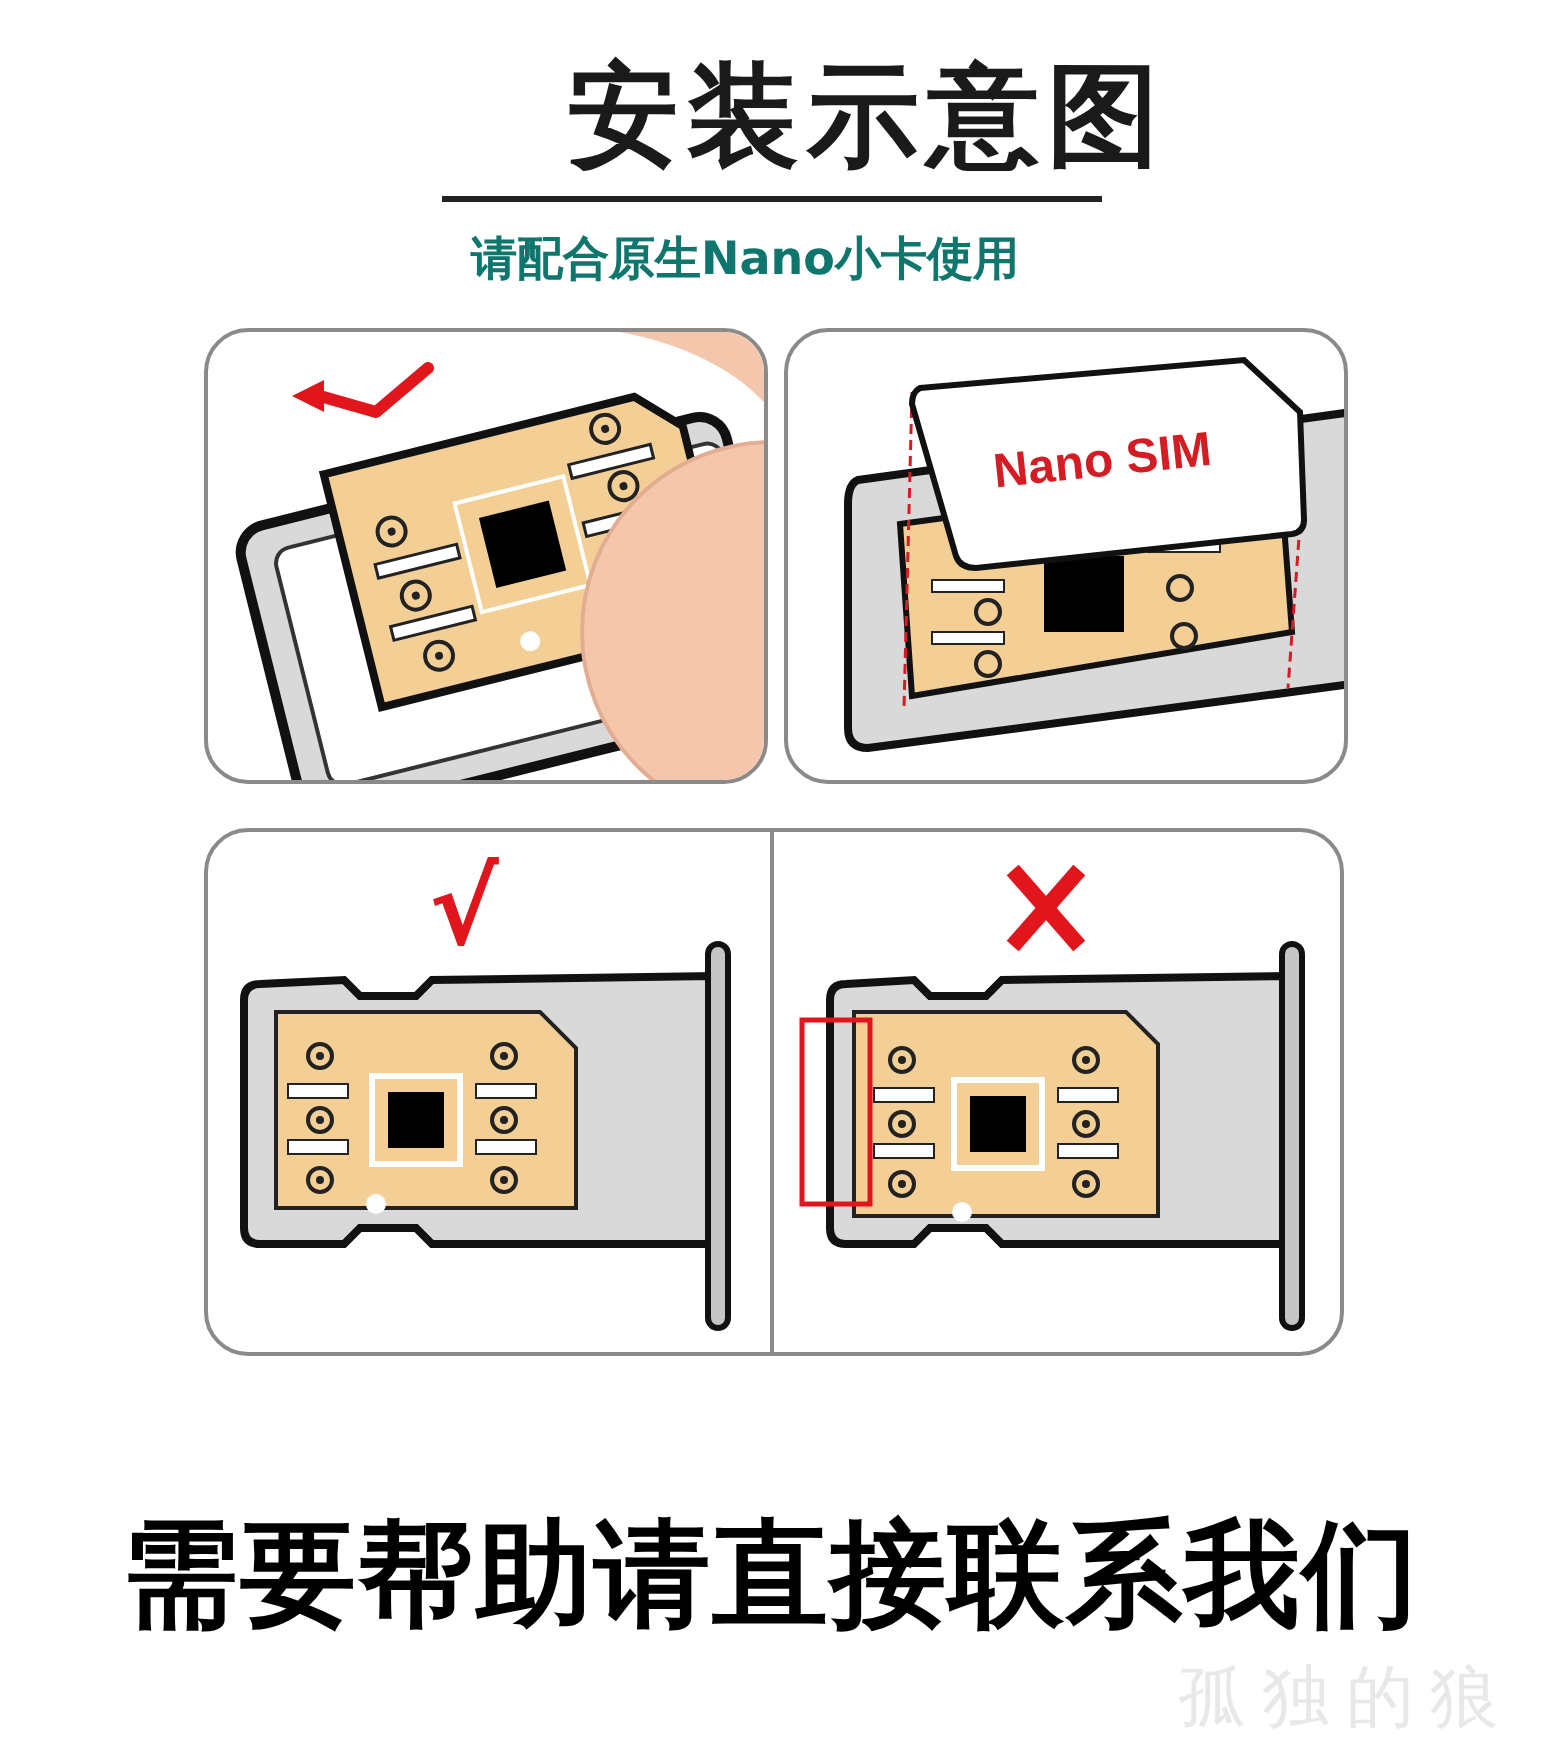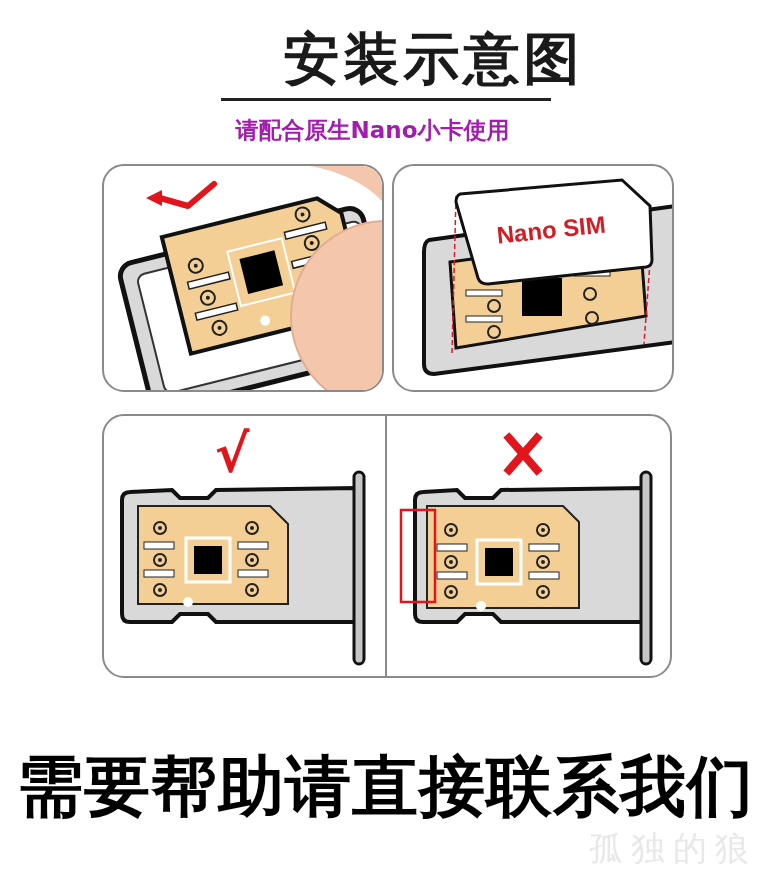--- a/index.html
+++ b/index.html
@@ -1,29 +1,29 @@
 <!DOCTYPE html>
 <html><head>
 <meta charset="utf-8">
 <style>
   html,body{margin:0;padding:0;background:#fff;}
   body{width:771px;height:870px;position:relative;overflow:hidden;font-family:"DejaVu Sans","Liberation Sans",sans-serif;}
   .title{position:absolute;left:0;width:771px;top:24px;text-align:center;font-size:56px;font-weight:bold;color:#1a1a1a;letter-spacing:4px;line-height:70px;margin-left:48px;}
   .title-rule{position:absolute;left:221px;width:330px;top:98px;height:3px;background:#222;}
-  .subtitle{position:absolute;left:0;width:745px;top:114px;text-align:center;font-size:23px;font-weight:bold;color:#a21caf;line-height:32px;}
+  .subtitle{position:absolute;left:0;width:745px;top:114px;text-align:center;font-size:23px;font-weight:bold;color:#0f766e;line-height:32px;}
   .panel{position:absolute;border:2px solid #8a8a8a;background:#fff;overflow:hidden;box-sizing:border-box;}
   .p1{left:102px;top:164px;width:282px;height:228px;border-radius:22px;}
   .p2{left:392px;top:164px;width:282px;height:228px;border-radius:22px;}
   .pbottom{left:102px;top:414px;width:570px;height:264px;border-radius:22px;}
   .divider{position:absolute;left:385px;top:414px;width:2px;height:264px;background:#8a8a8a;}
   .panel svg,.half svg{position:absolute;left:0;top:0;}
   .half{position:absolute;top:414px;height:264px;}
   .h1{left:102px;width:283px;}
   .h2{left:387px;width:285px;}
-  .footer{position:absolute;left:0;width:771px;top:752px;text-align:center;font-size:66px;font-weight:bold;color:#000;line-height:70px;letter-spacing:1px;}
+  .footer{position:absolute;left:0;width:771px;top:752px;text-align:center;font-size:58px;font-weight:bold;color:#000;line-height:70px;letter-spacing:1px;}
   .watermark{position:absolute;right:14px;top:826px;font-size:34px;color:#e8e8e8;font-family:"DejaVu Serif",serif;letter-spacing:8px;}
 </style>
 </head>
 <body>
 
 <div class="title">安装示意图</div>
 <div class="title-rule"></div>
 <div class="subtitle">请配合原生Nano小卡使用</div>
 
 <div class="panel p1">

